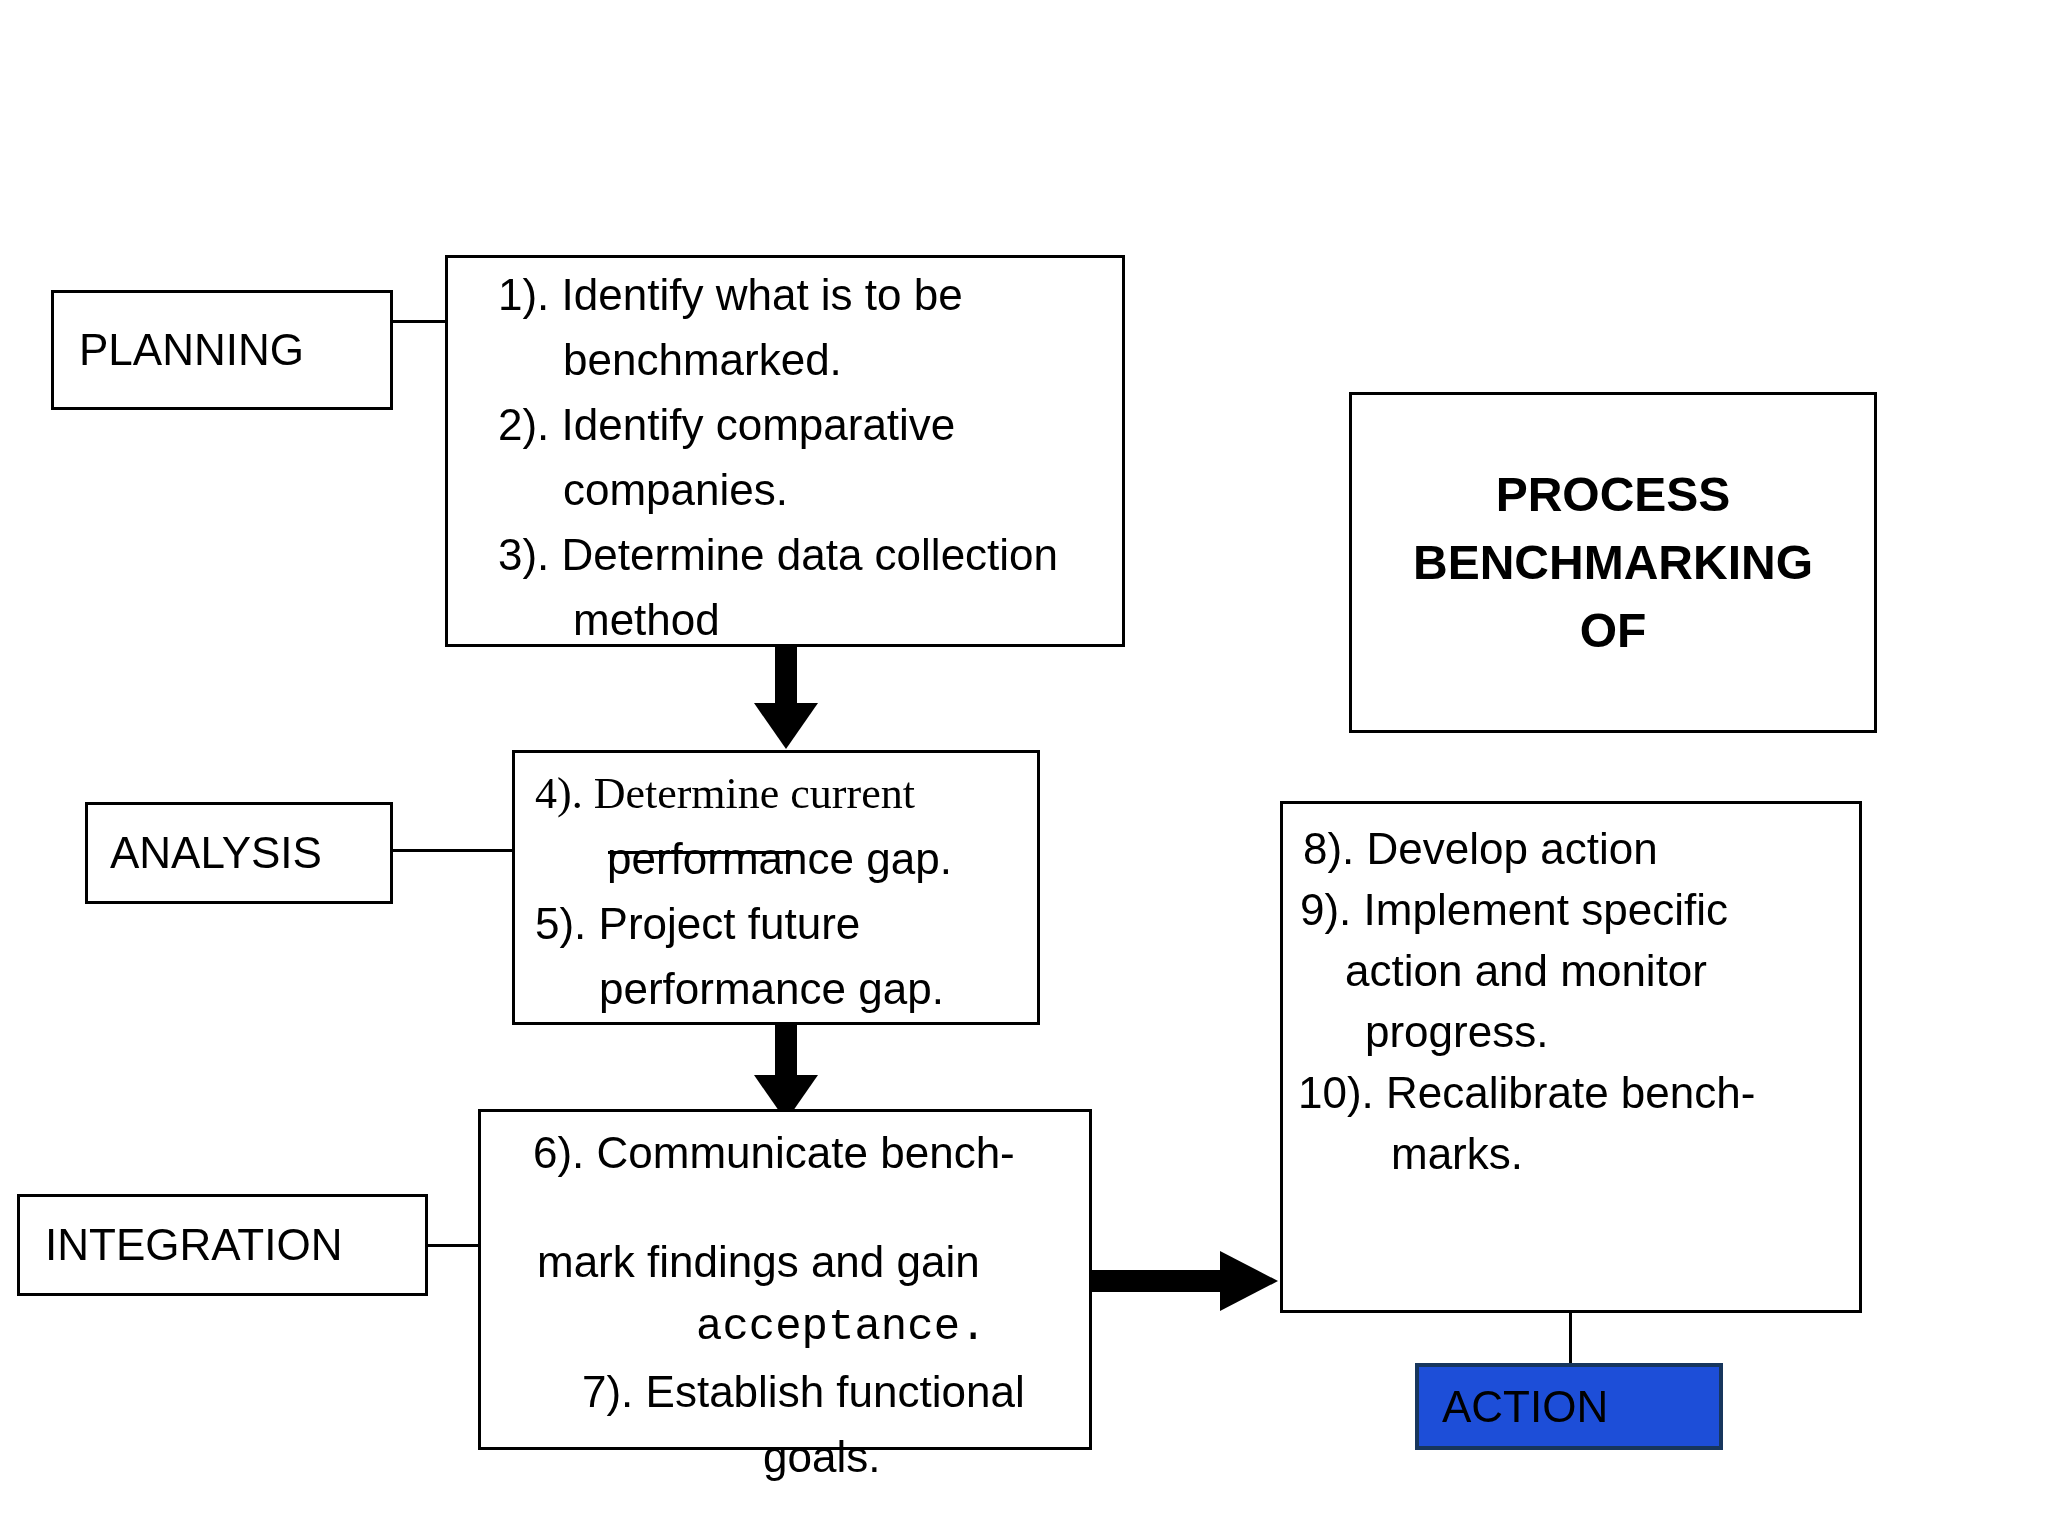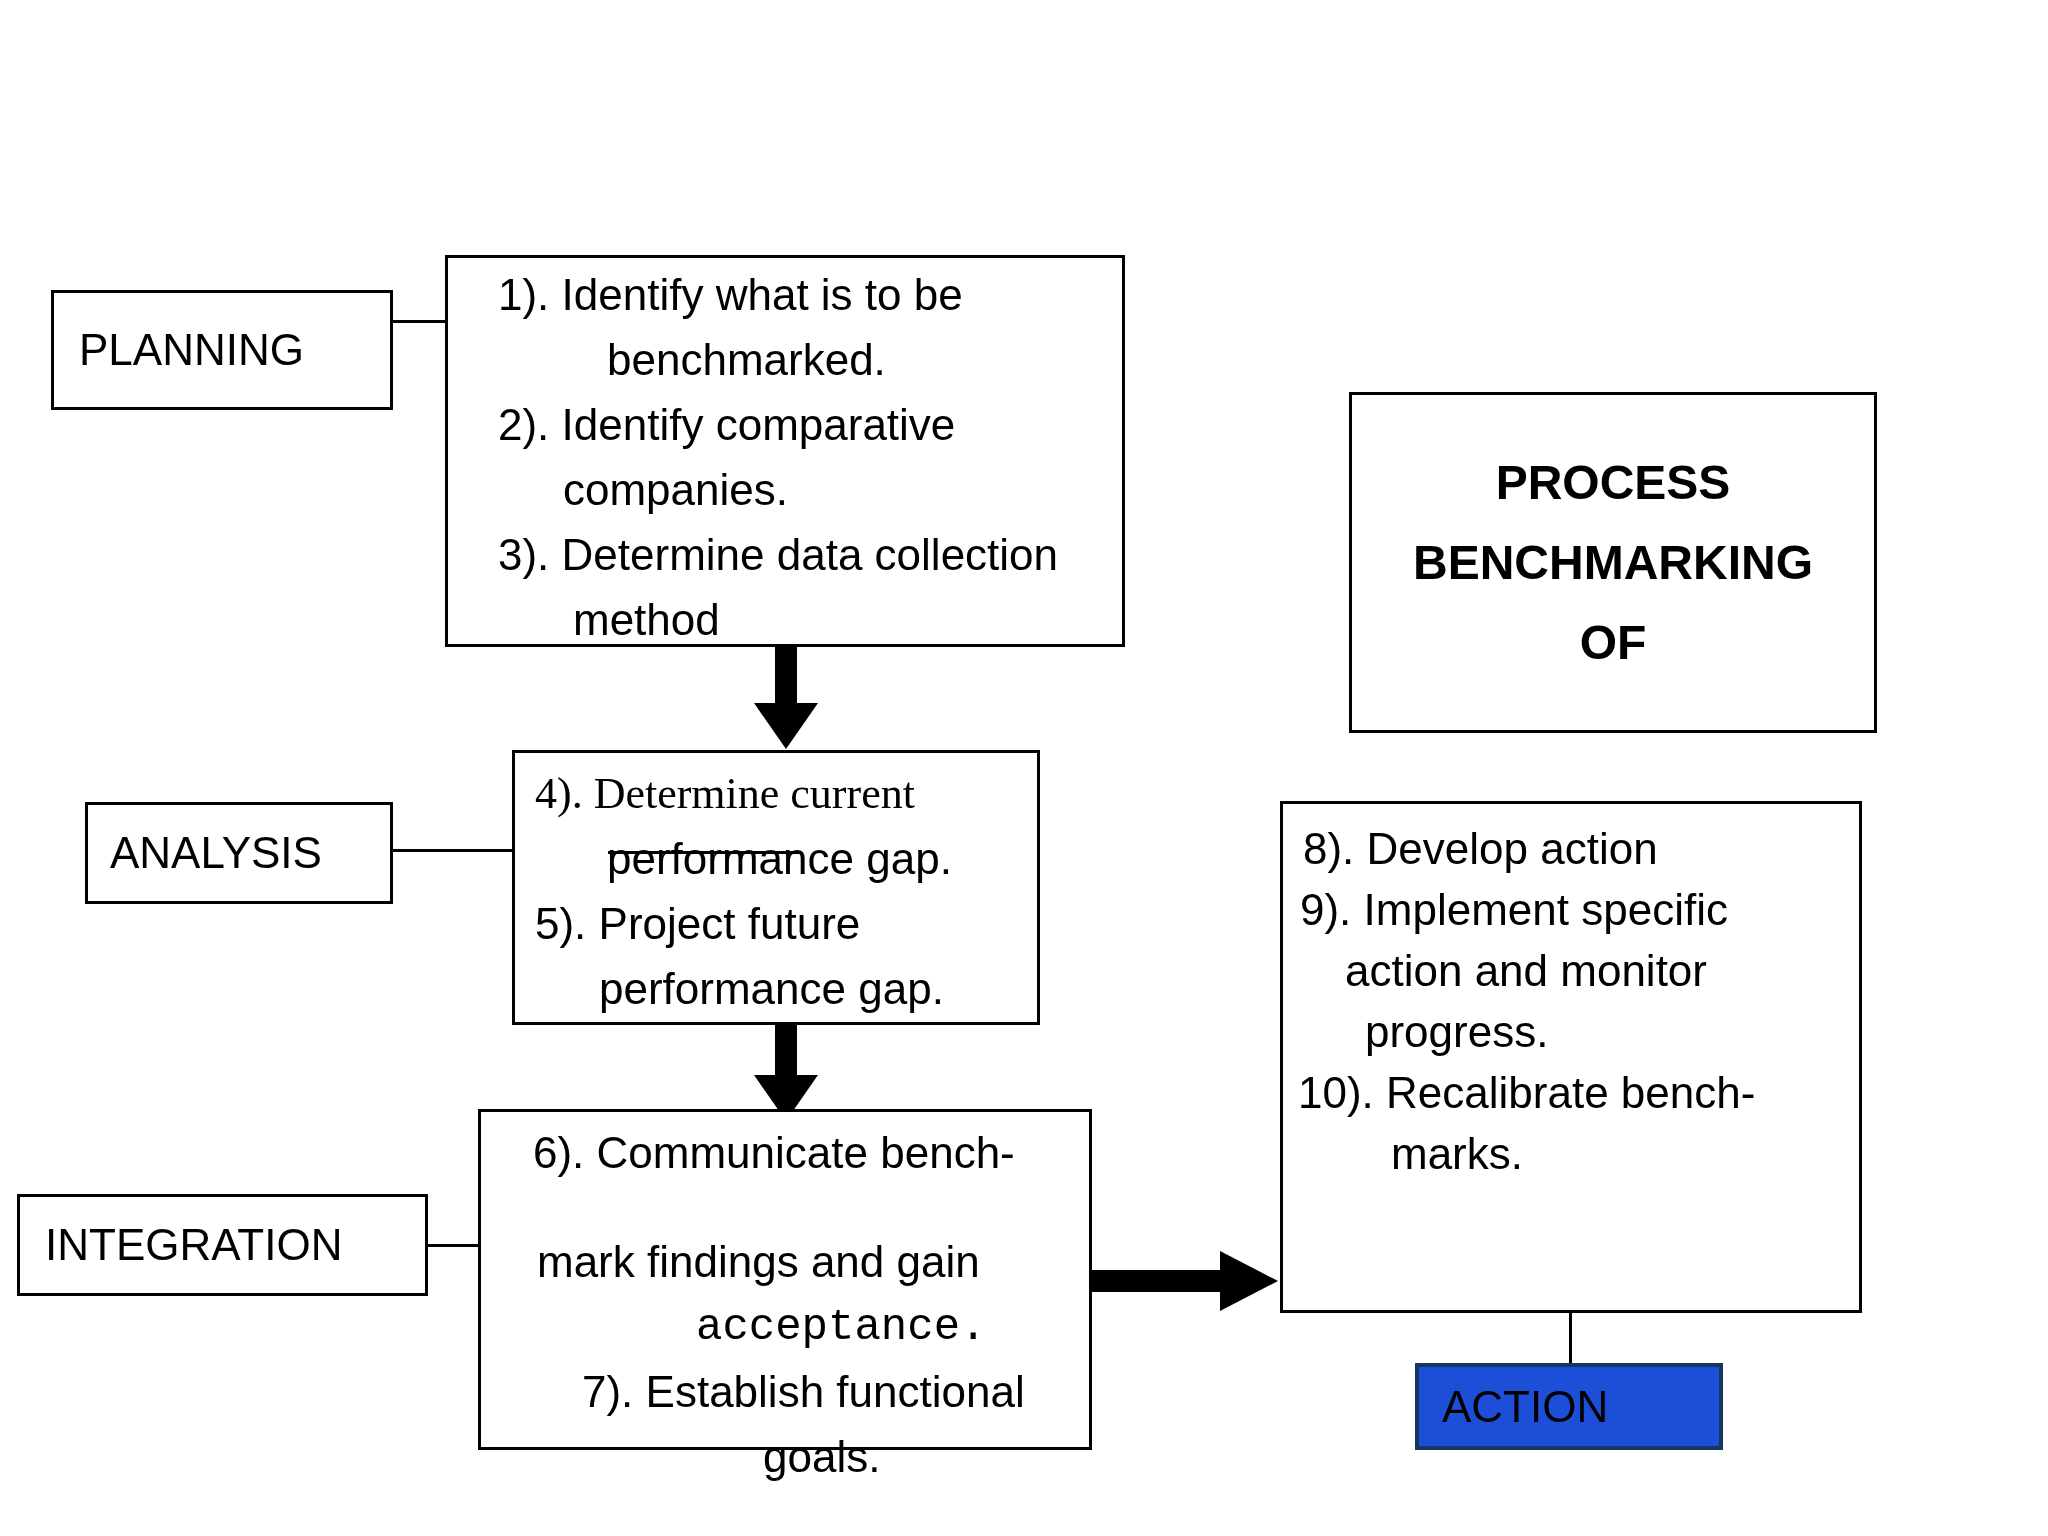--- a/index.html
+++ b/index.html
@@ -59,28 +59,28 @@
 <div id="stage">
 
   <div class="box label-box" style="left:51px;top:290px;width:342px;height:120px;">
     <span class="lbl">PLANNING</span>
   </div>
 
   <div class="connector" style="left:393px;top:320px;width:52px;height:3px;"></div>
 
   <div class="box steps-box" style="left:445px;top:255px;width:680px;height:392px;padding-top:4px;">
     <div class="step-line" style="padding-left:50px;">1). Identify what is to be</div>
-    <div class="step-line" style="padding-left:115px;margin-left:44px;">benchmarked.</div>
+    <div class="step-line" style="padding-left:115px;">benchmarked.</div>
     <div class="step-line" style="padding-left:50px;">2). Identify comparative</div>
     <div class="step-line" style="padding-left:115px;">companies.</div>
     <div class="step-line" style="padding-left:50px;">3). Determine data collection</div>
     <div class="step-line" style="padding-left:125px;">method</div>
   </div>
 
-  <div class="box title-box" style="left:1349px;top:392px;width:528px;height:341px;gap:12px;">
+  <div class="box title-box" style="left:1349px;top:392px;width:528px;height:341px;">
     <div>PROCESS</div>
     <div>BENCHMARKING</div>
     <div>OF</div>
   </div>
 
   <div class="arrow-shaft" style="left:775px;top:645px;width:22px;height:58px;"></div>
   <div class="arrow-head-down" style="left:754px;top:703px;"></div>
 
   <div class="box label-box" style="left:85px;top:802px;width:308px;height:102px;">
     <span class="lbl" style="padding-left:22px;">ANALYSIS</span>

